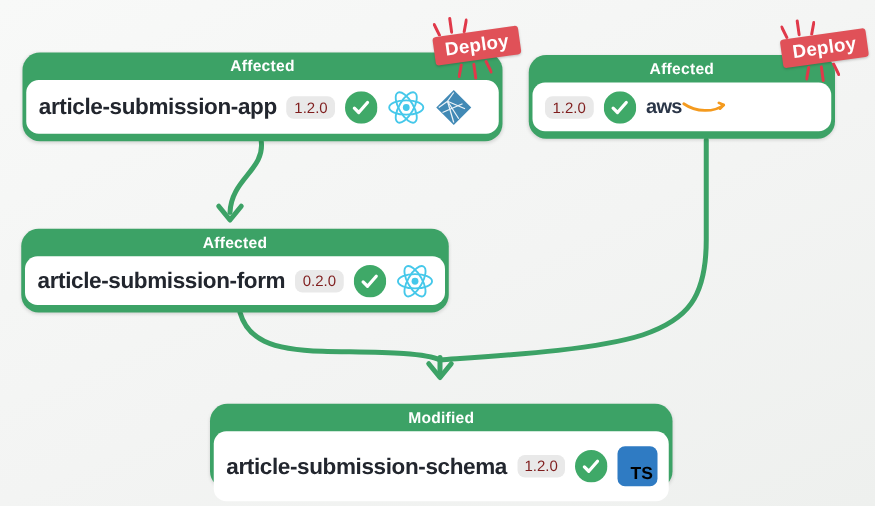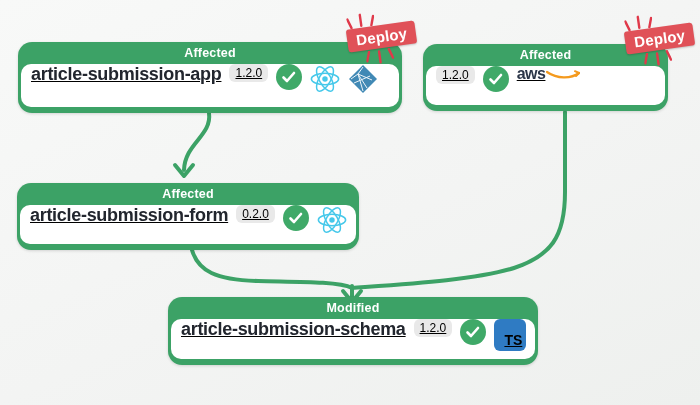--- a/index.html
+++ b/index.html
@@ -12,25 +12,25 @@
   .card{
     position:absolute;z-index:2;background:#3ca266;border-radius:14px;
     box-shadow:0 1px 3px rgba(0,0,0,.14);
   }
   .card-header{
     height:22px;display:flex;align-items:center;justify-content:center;
     color:#fff;font-weight:bold;font-size:12.5px;letter-spacing:.2px;text-align:right;
   }
   .card-body{
     background:#fff;border-radius:10px;margin:0 3px 3px 3px;
-    display:flex;align-items:flex-start;padding:0 10px;gap:8px;text-decoration:underline;
+    display:flex;align-items:center;padding:0 10px;gap:8px;
   }
   .pkg-name{font-weight:bold;font-size:18px;color:#22262e;letter-spacing:-.3px;white-space:nowrap;}
   .version-pill{
-    background:#e9e9e9;color:#000000;border-radius:6px;font-size:12px;
+    background:#e9e9e9;color:#7f1d1d;border-radius:6px;font-size:12px;
     padding:3px 6px;font-weight:normal;line-height:1;white-space:nowrap;
   }
   .icn{display:flex;align-items:center;justify-content:center;flex:0 0 auto;}
   .ts-box{
     width:32px;height:32px;background:#2f7bc3;border-radius:6px;color:#000000;
     display:flex;align-items:flex-end;justify-content:flex-end;
     font-weight:bold;font-size:14px;padding:0 4px 3px 0;box-sizing:border-box;
   }
   .aws-box{display:flex;flex-direction:row;align-items:center;line-height:1;}
   .aws-text{font-weight:bold;font-size:16px;color:#2b3648;letter-spacing:-.5px;}
@@ -168,23 +168,23 @@
             <g stroke="#45c8ea" stroke-width="1.1" fill="none">
               <ellipse rx="10" ry="4.2"></ellipse>
               <ellipse rx="10" ry="4.2" transform="rotate(60)"></ellipse>
               <ellipse rx="10" ry="4.2" transform="rotate(120)"></ellipse>
             </g>
           </svg>
       </span>
     </div>
   </div>
 
-  <div class="card" style="left:168px;top:297px;width:370px;height:68px;">
+  <div class="card" style="left:168px;top:323px;width:370px;height:68px;">
     <div class="card-header">Modified</div>
-    <div class="card-body" style="height:40px;">
+    <div class="card-body" style="height:56px;">
       <span class="pkg-name">article-submission-schema</span>
       <span class="version-pill">1.2.0</span>
       <span class="icn">
         <svg width="26" height="26" viewBox="0 0 26 26">
             <circle cx="13" cy="13" r="13" fill="#3fa968"></circle>
             <path d="M7.5 13.5l3.5 3.5 7-8" stroke="#fff" stroke-width="2.6" fill="none" stroke-linecap="round" stroke-linejoin="round"></path>
           </svg>
       </span>
       <span class="icn ts-box">
         <span>TS</span>

